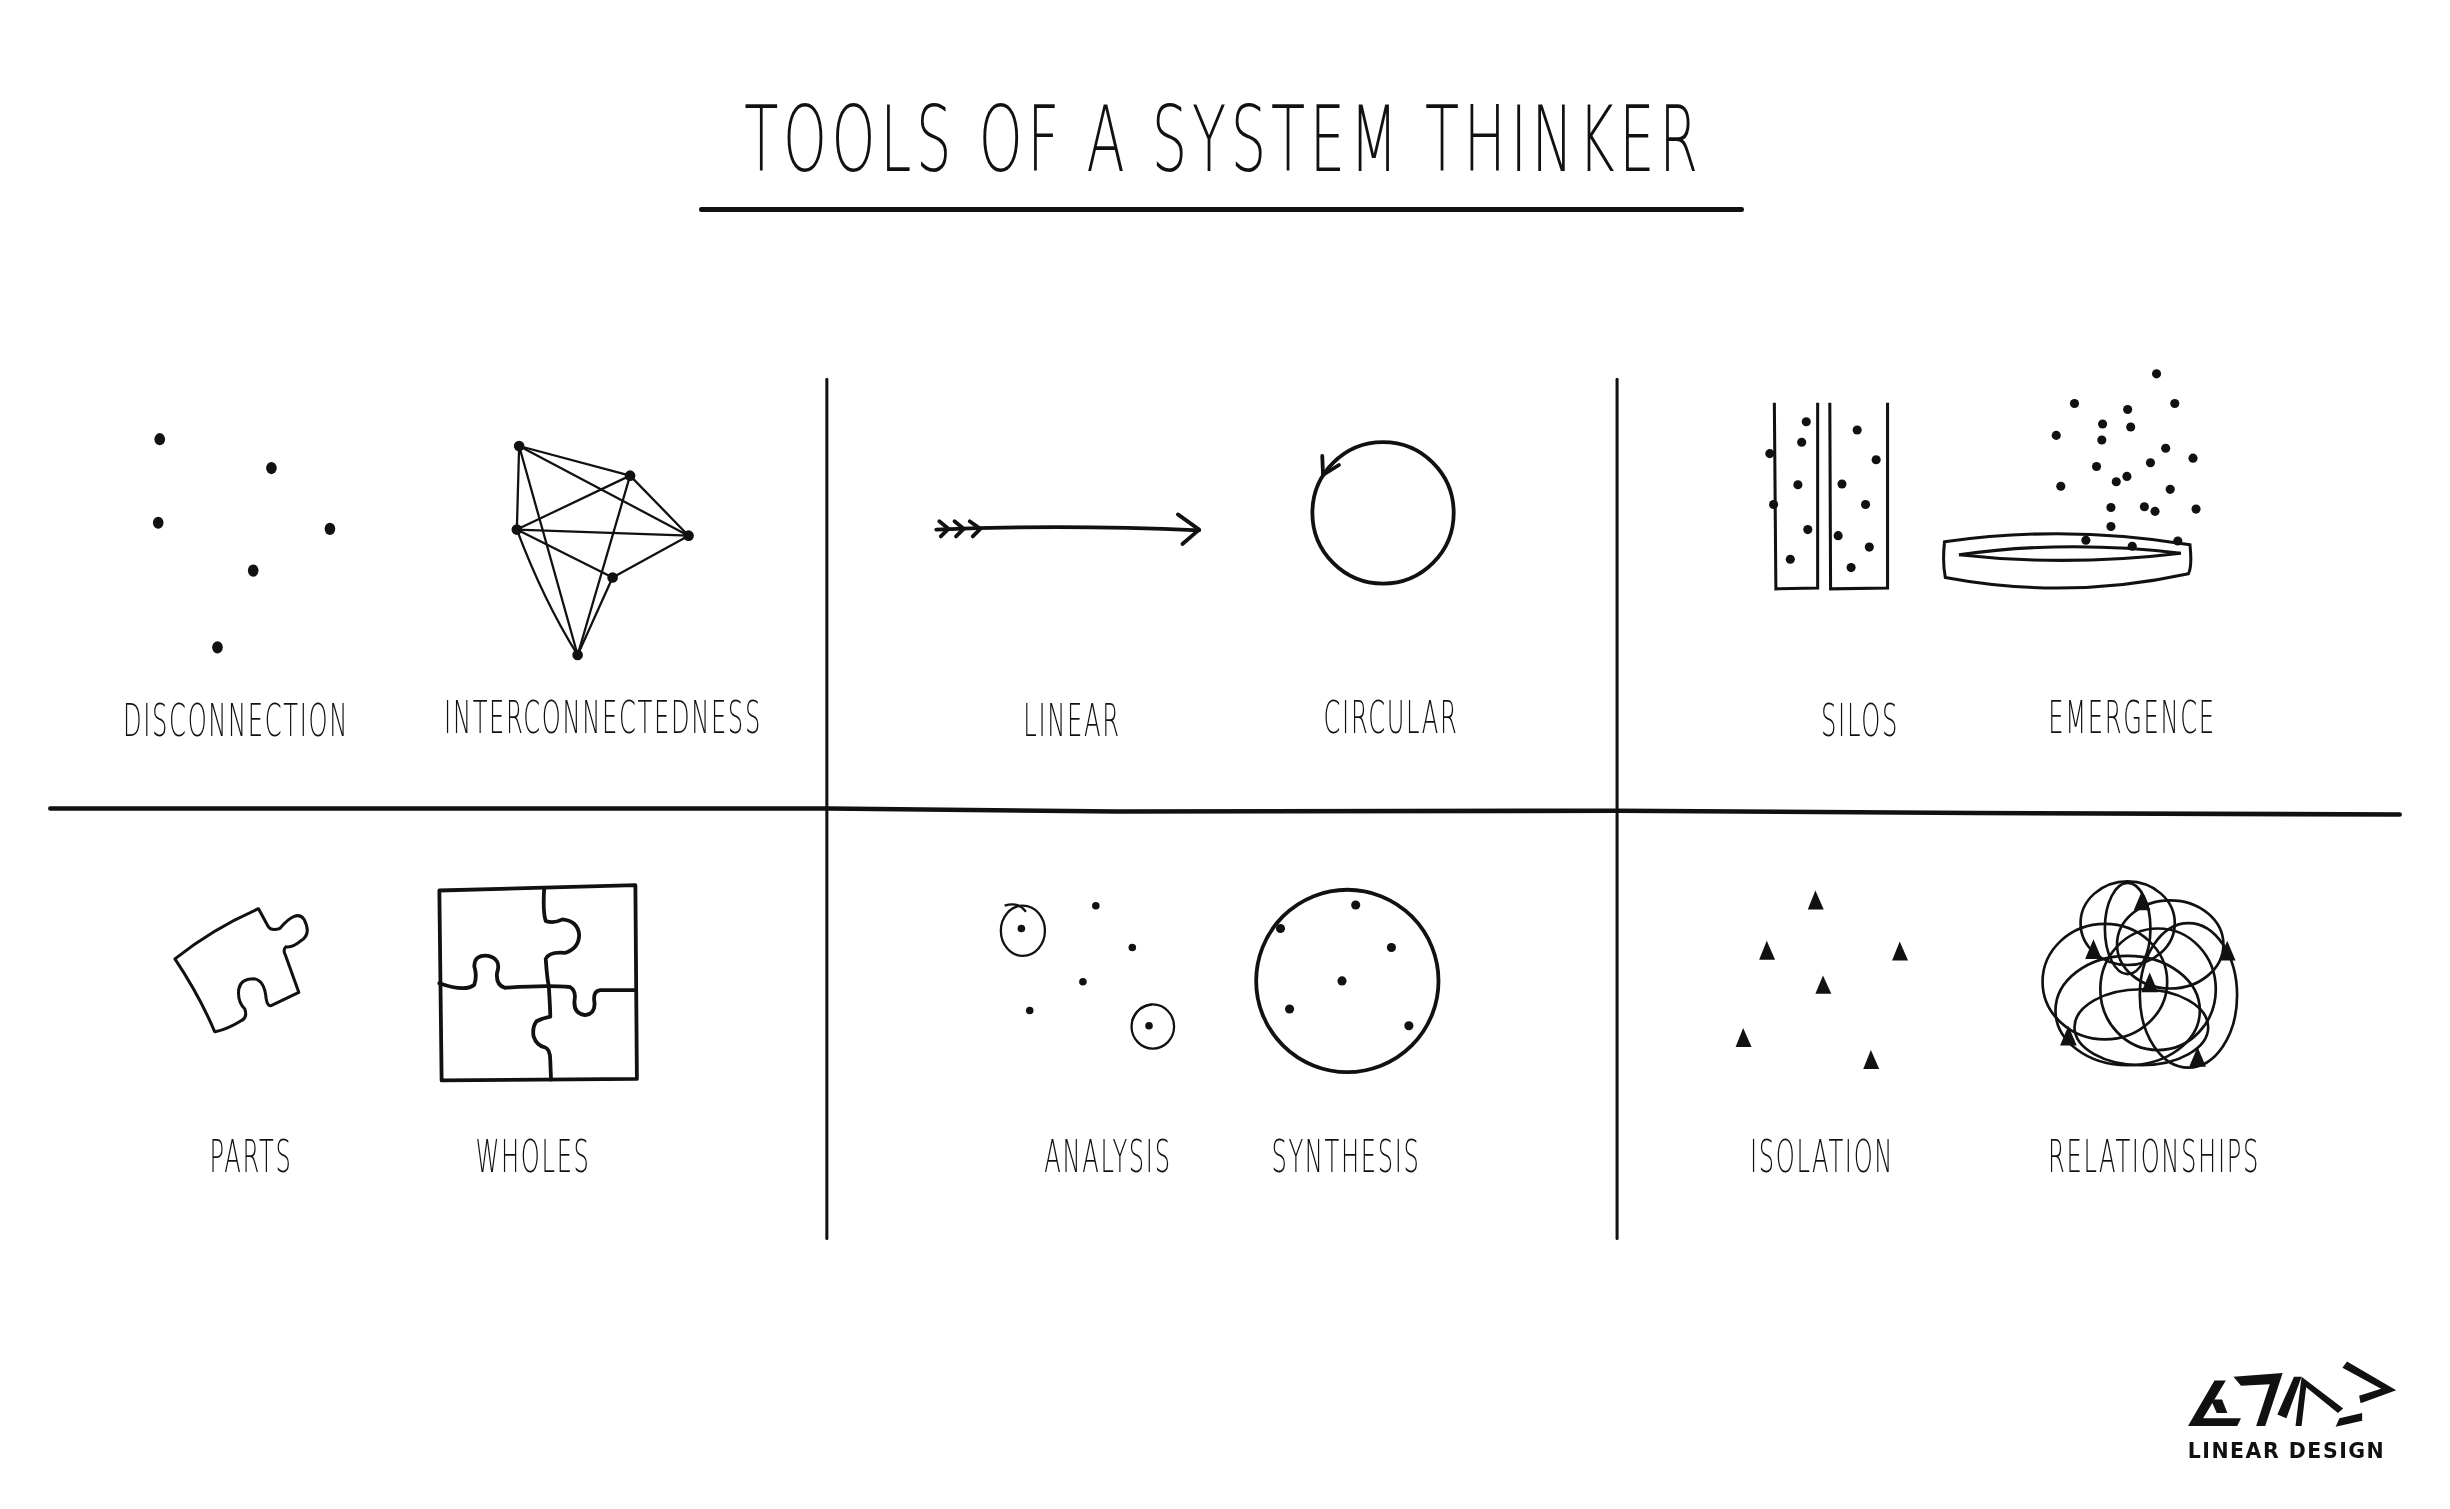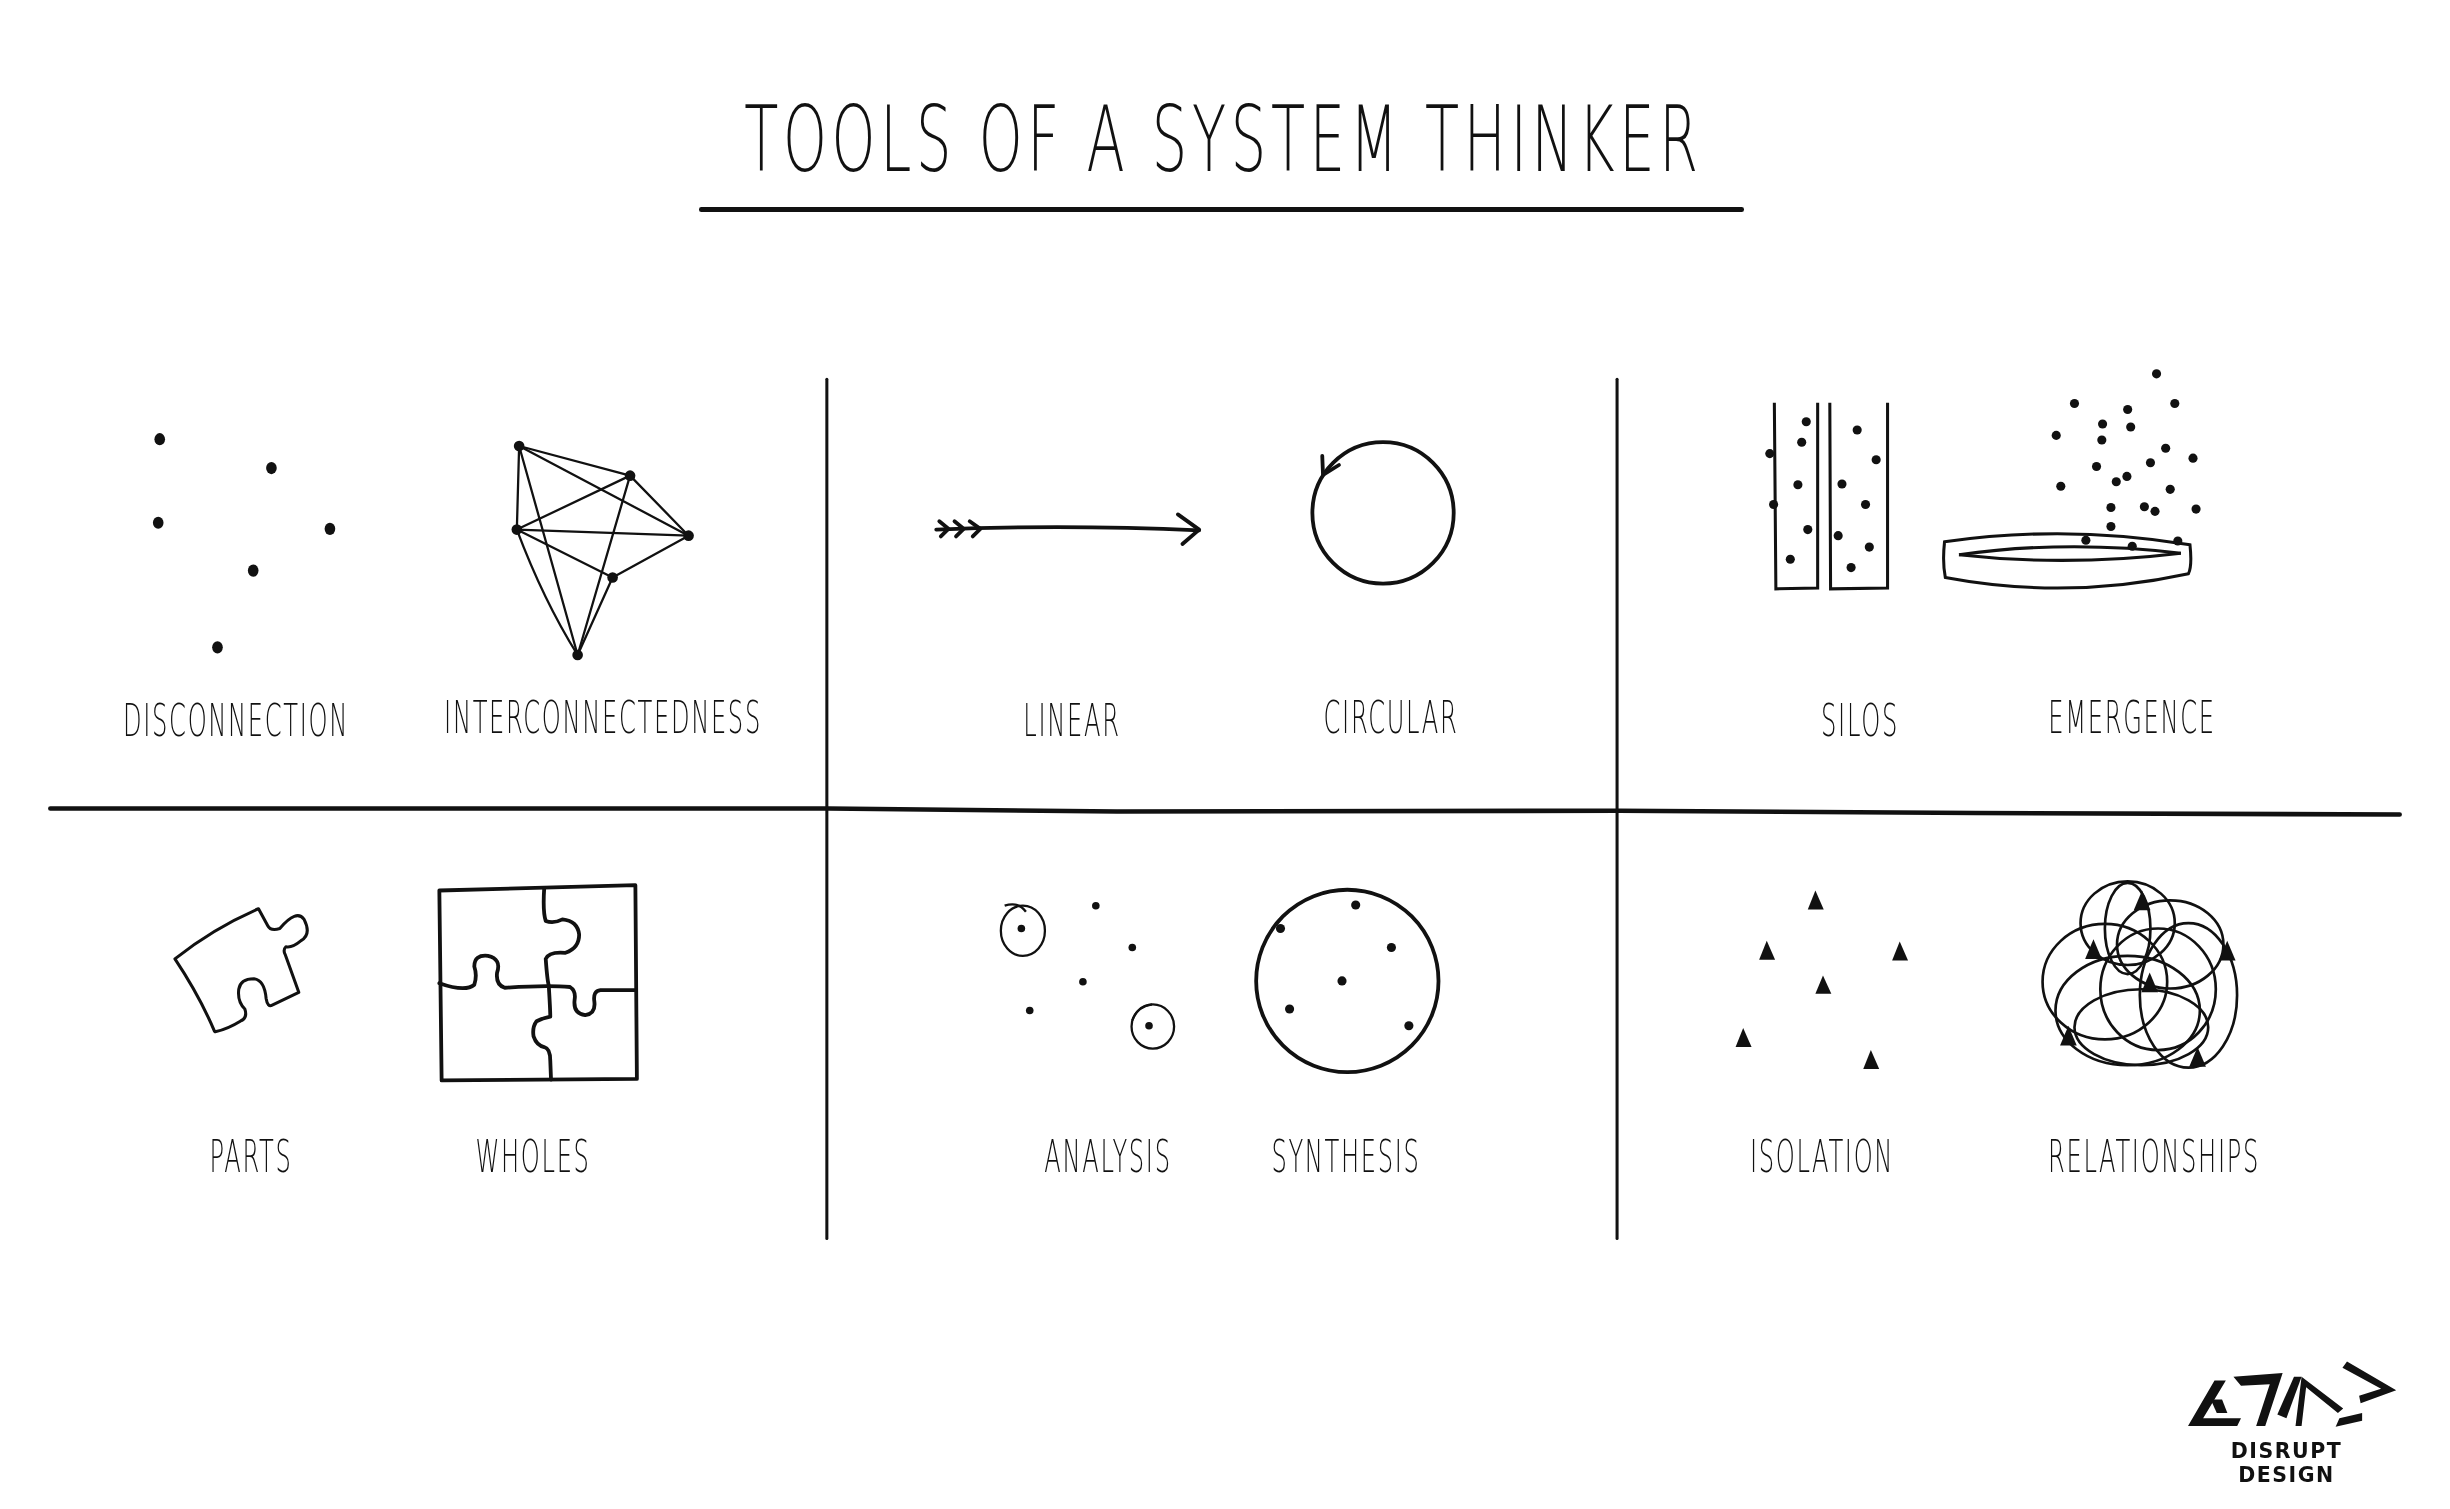--- a/index.html
+++ b/index.html
@@ -230,14 +230,14 @@
   <g fill="#111">
     <polygon points="10,95 45,35 60,35 30,85 80,85 75,95"></polygon>
     <polygon points="40,60 55,60 62,78 48,78"></polygon>
     <polygon points="70,30 135,25 112,95 100,95 118,40 80,42"></polygon>
     <polygon points="128,80 150,30 160,30 140,85"></polygon>
     <polygon points="160,30 215,72 208,78 166,44 160,95 152,95"></polygon>
     <polygon points="210,85 240,78 240,88 205,96"></polygon>
     <polygon points="220,10 285,48 238,65 236,55 265,46 214,18"></polygon>
   </g>
 </svg>
-<div class="logo-text">DISRUPT DESIGN</div>
+<div class="logo-text">LINEAR DESIGN</div>
 
 
 </body></html>

